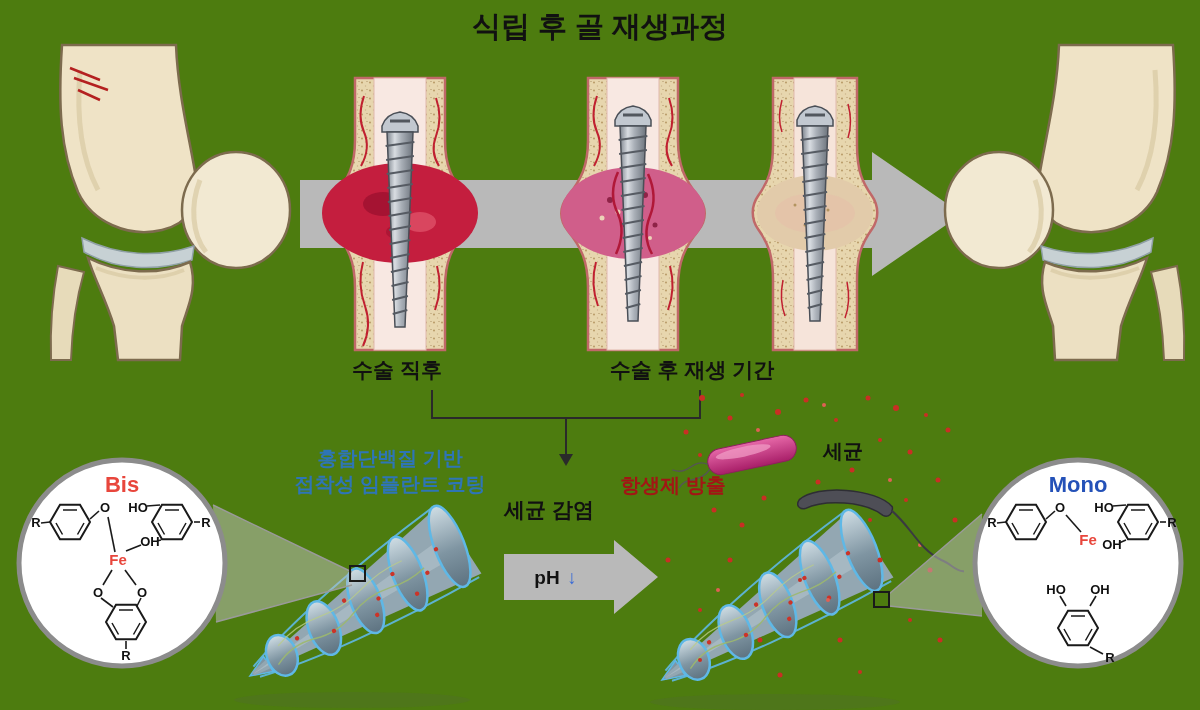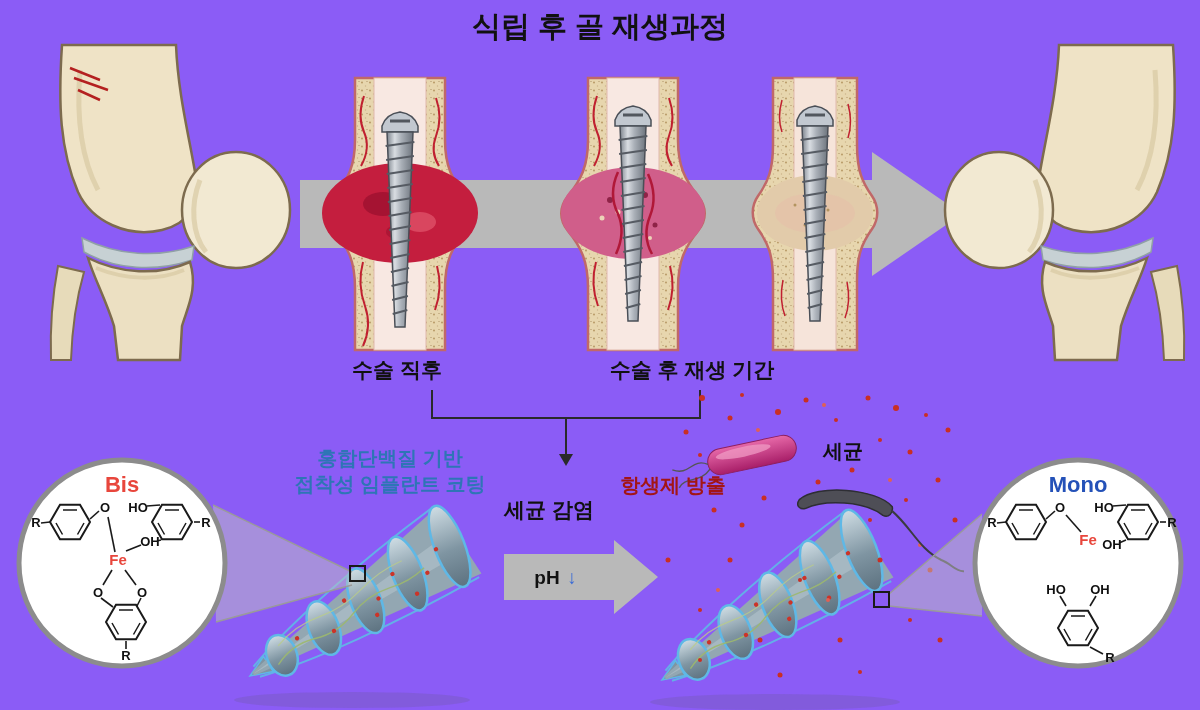--- a/index.html
+++ b/index.html
@@ -1,16 +1,16 @@
 <!DOCTYPE html>
 <html><head>
 <meta charset="utf-8">
 <style>
   html,body{margin:0;padding:0;background:#ffffff;}
-  .stage{position:relative;width:1200px;height:710px;background:#8b5cf6;overflow:hidden;
+  .stage{position:relative;width:1200px;height:710px;background:#4d7c0f;overflow:hidden;
          font-family:"Liberation Sans","DejaVu Sans",sans-serif;}
   svg{display:block;}
   text{font-family:"Liberation Sans","DejaVu Sans",sans-serif;}
   .t-title{font-size:29px;font-weight:700;fill:#111111;}
   .t-stage{font-size:21px;font-weight:700;fill:#111111;}
   .t-coating{font-size:20px;font-weight:700;fill:#2e75b6;}
   .t-infection{font-size:21px;font-weight:700;fill:#111111;}
   .t-ph{font-size:19px;font-weight:700;fill:#111111;}
   .t-phdown{font-size:19px;font-weight:700;fill:#3a6bd6;}
   .t-anti{font-size:20px;font-weight:700;fill:#a31515;}

